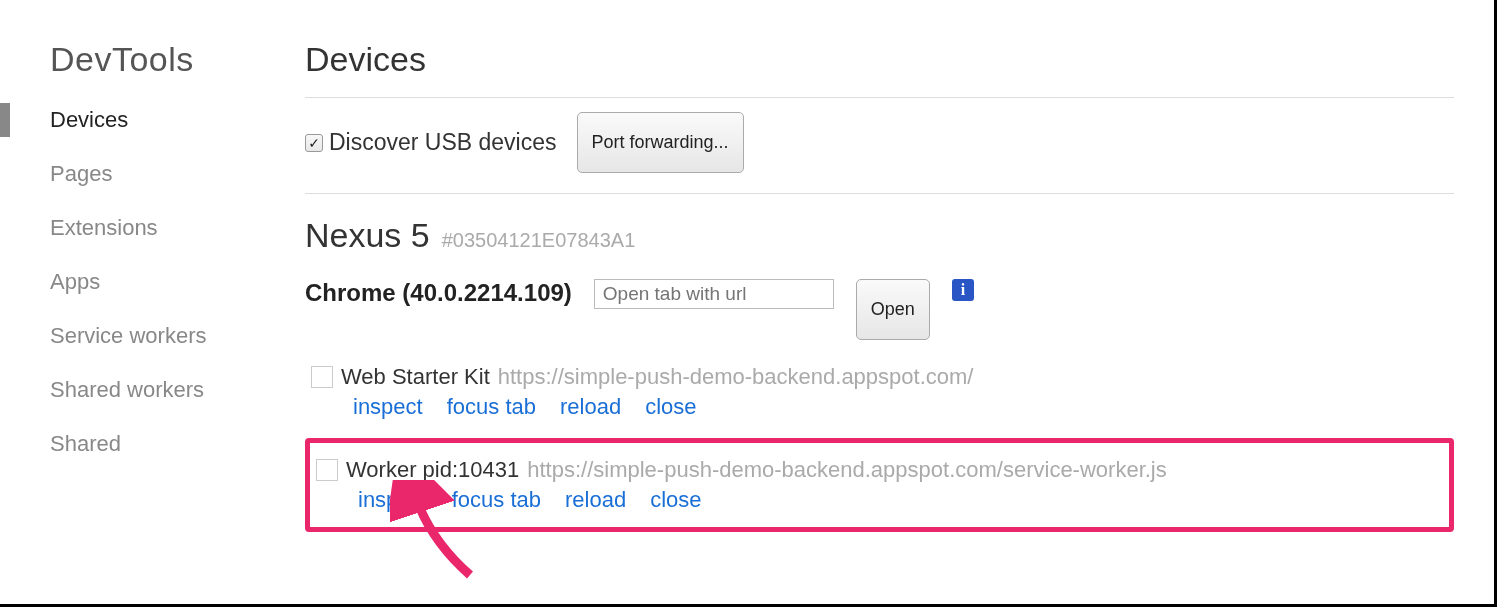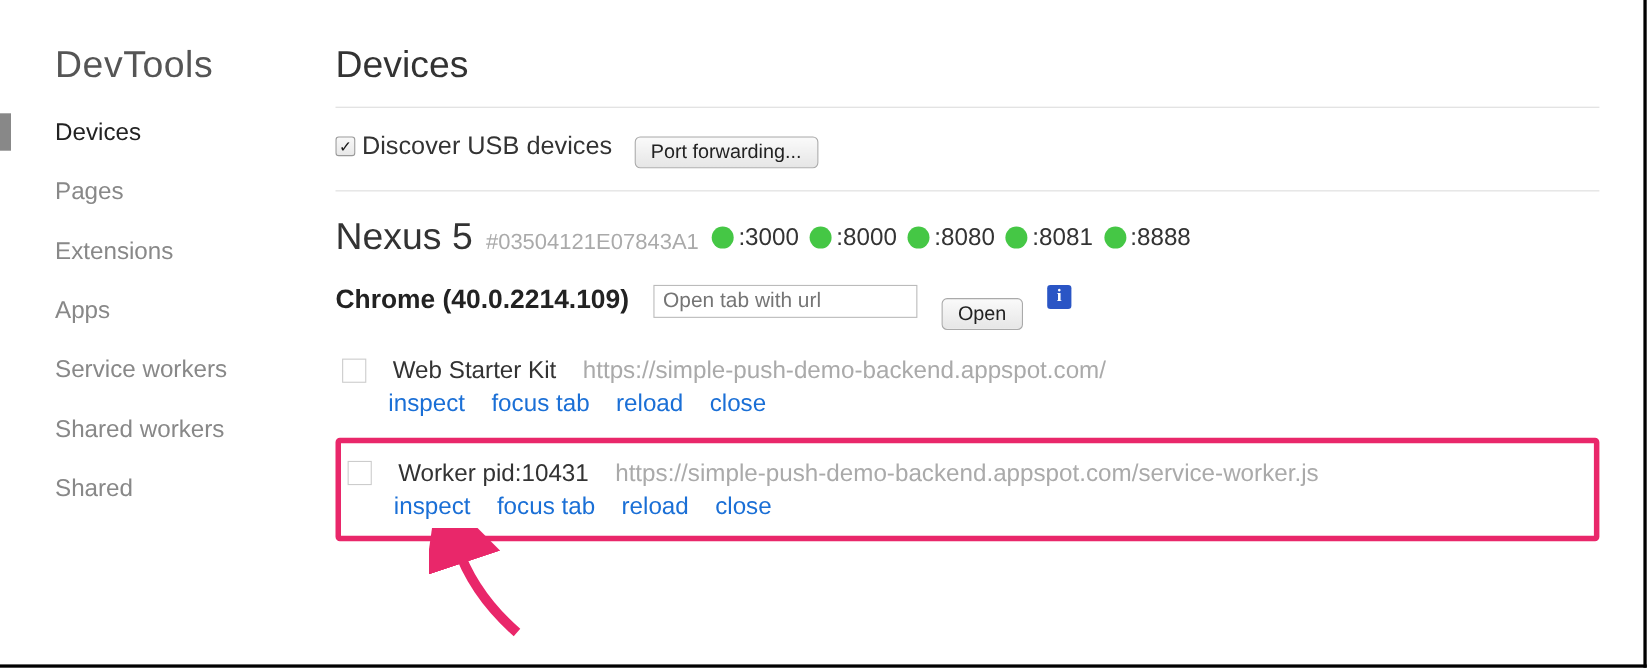--- a/index.html
+++ b/index.html
@@ -69,27 +69,26 @@
 .checkbox-box {
   width: 18px; height: 18px;
   border: 1px solid #999;
   border-radius: 3px;
   background: linear-gradient(#f8f8f8,#e8e8e8);
   display: flex; align-items: center; justify-content: center;
   font-size: 14px; color: #1a1a1a;
 }
 .btn {
   font-size: 18px;
-  padding: 3px 14px;
+  padding: 19px 14px;
   border: 1px solid #aaa;
   border-radius: 5px;
   background: linear-gradient(#fafafa,#e6e6e6);
   cursor: pointer;
   color: #222;
-  margin-top: 12px;
 }
 .device-header {
   display: flex;
   align-items: baseline;
   gap: 12px;
   margin-bottom: 24px;
 }
 .device-name { font-size: 34px; font-weight: 400; color: #333; }
 .device-id { font-size: 20px; color: #aaa; }
 .ports { display: flex; align-items: center; gap: 10px; }
@@ -124,21 +123,21 @@
 }
 .target {
   padding: 6px 0 10px 6px;
   margin-bottom: 8px;
 }
 .target.highlight {
   border: 5px solid #e9276a;
   border-radius: 4px;
   padding: 14px 6px 14px 6px;
 }
-.target-row1 { display: flex; align-items: center; gap: 24px; font-size: 22px; margin-bottom: 4px; }
+.target-row1 { display: flex; align-items: center; gap: 8px; font-size: 22px; margin-bottom: 4px; }
 .mini-check {
   width: 22px; height: 22px;
   border: 1px solid #ccc;
   background: #fff;
 }
 .target-title { color: #333; }
 .target-url { color: #aaa; }
 .target-actions { display: flex; gap: 24px; padding-left: 42px; font-size: 22px; }
 .action-link { color: #1a6fd6; cursor: pointer; }
 .arrow {
@@ -174,42 +173,20 @@
       <label class="checkbox-wrap">
         <span class="checkbox-box">✓</span>
         <span>Discover USB devices</span>
       </label>
       <button class="btn">Port forwarding...</button>
     </div>
 
     <div class="device-header">
       <span class="device-name">Nexus 5</span>
       <span class="device-id">#03504121E07843A1</span>
-      <div class="ports" id="ports">
-          <span class="port">
-            <span class="dot"></span>
-            <span>:3000</span>
-          </span>
-          <span class="port">
-            <span class="dot"></span>
-            <span>:8000</span>
-          </span>
-          <span class="port">
-            <span class="dot"></span>
-            <span>:8080</span>
-          </span>
-          <span class="port">
-            <span class="dot"></span>
-            <span>:8081</span>
-          </span>
-          <span class="port">
-            <span class="dot"></span>
-            <span>:8888</span>
-          </span>
-        </div>
     </div>
 
     <div class="browser-row">
       <span class="browser-label">Chrome (40.0.2214.109)</span>
       <input class="url-input" placeholder="Open tab with url" style="">
       <button class="btn">Open</button>
       <span class="info-icon">i</span>
     </div>
 
     <div id="targets">

